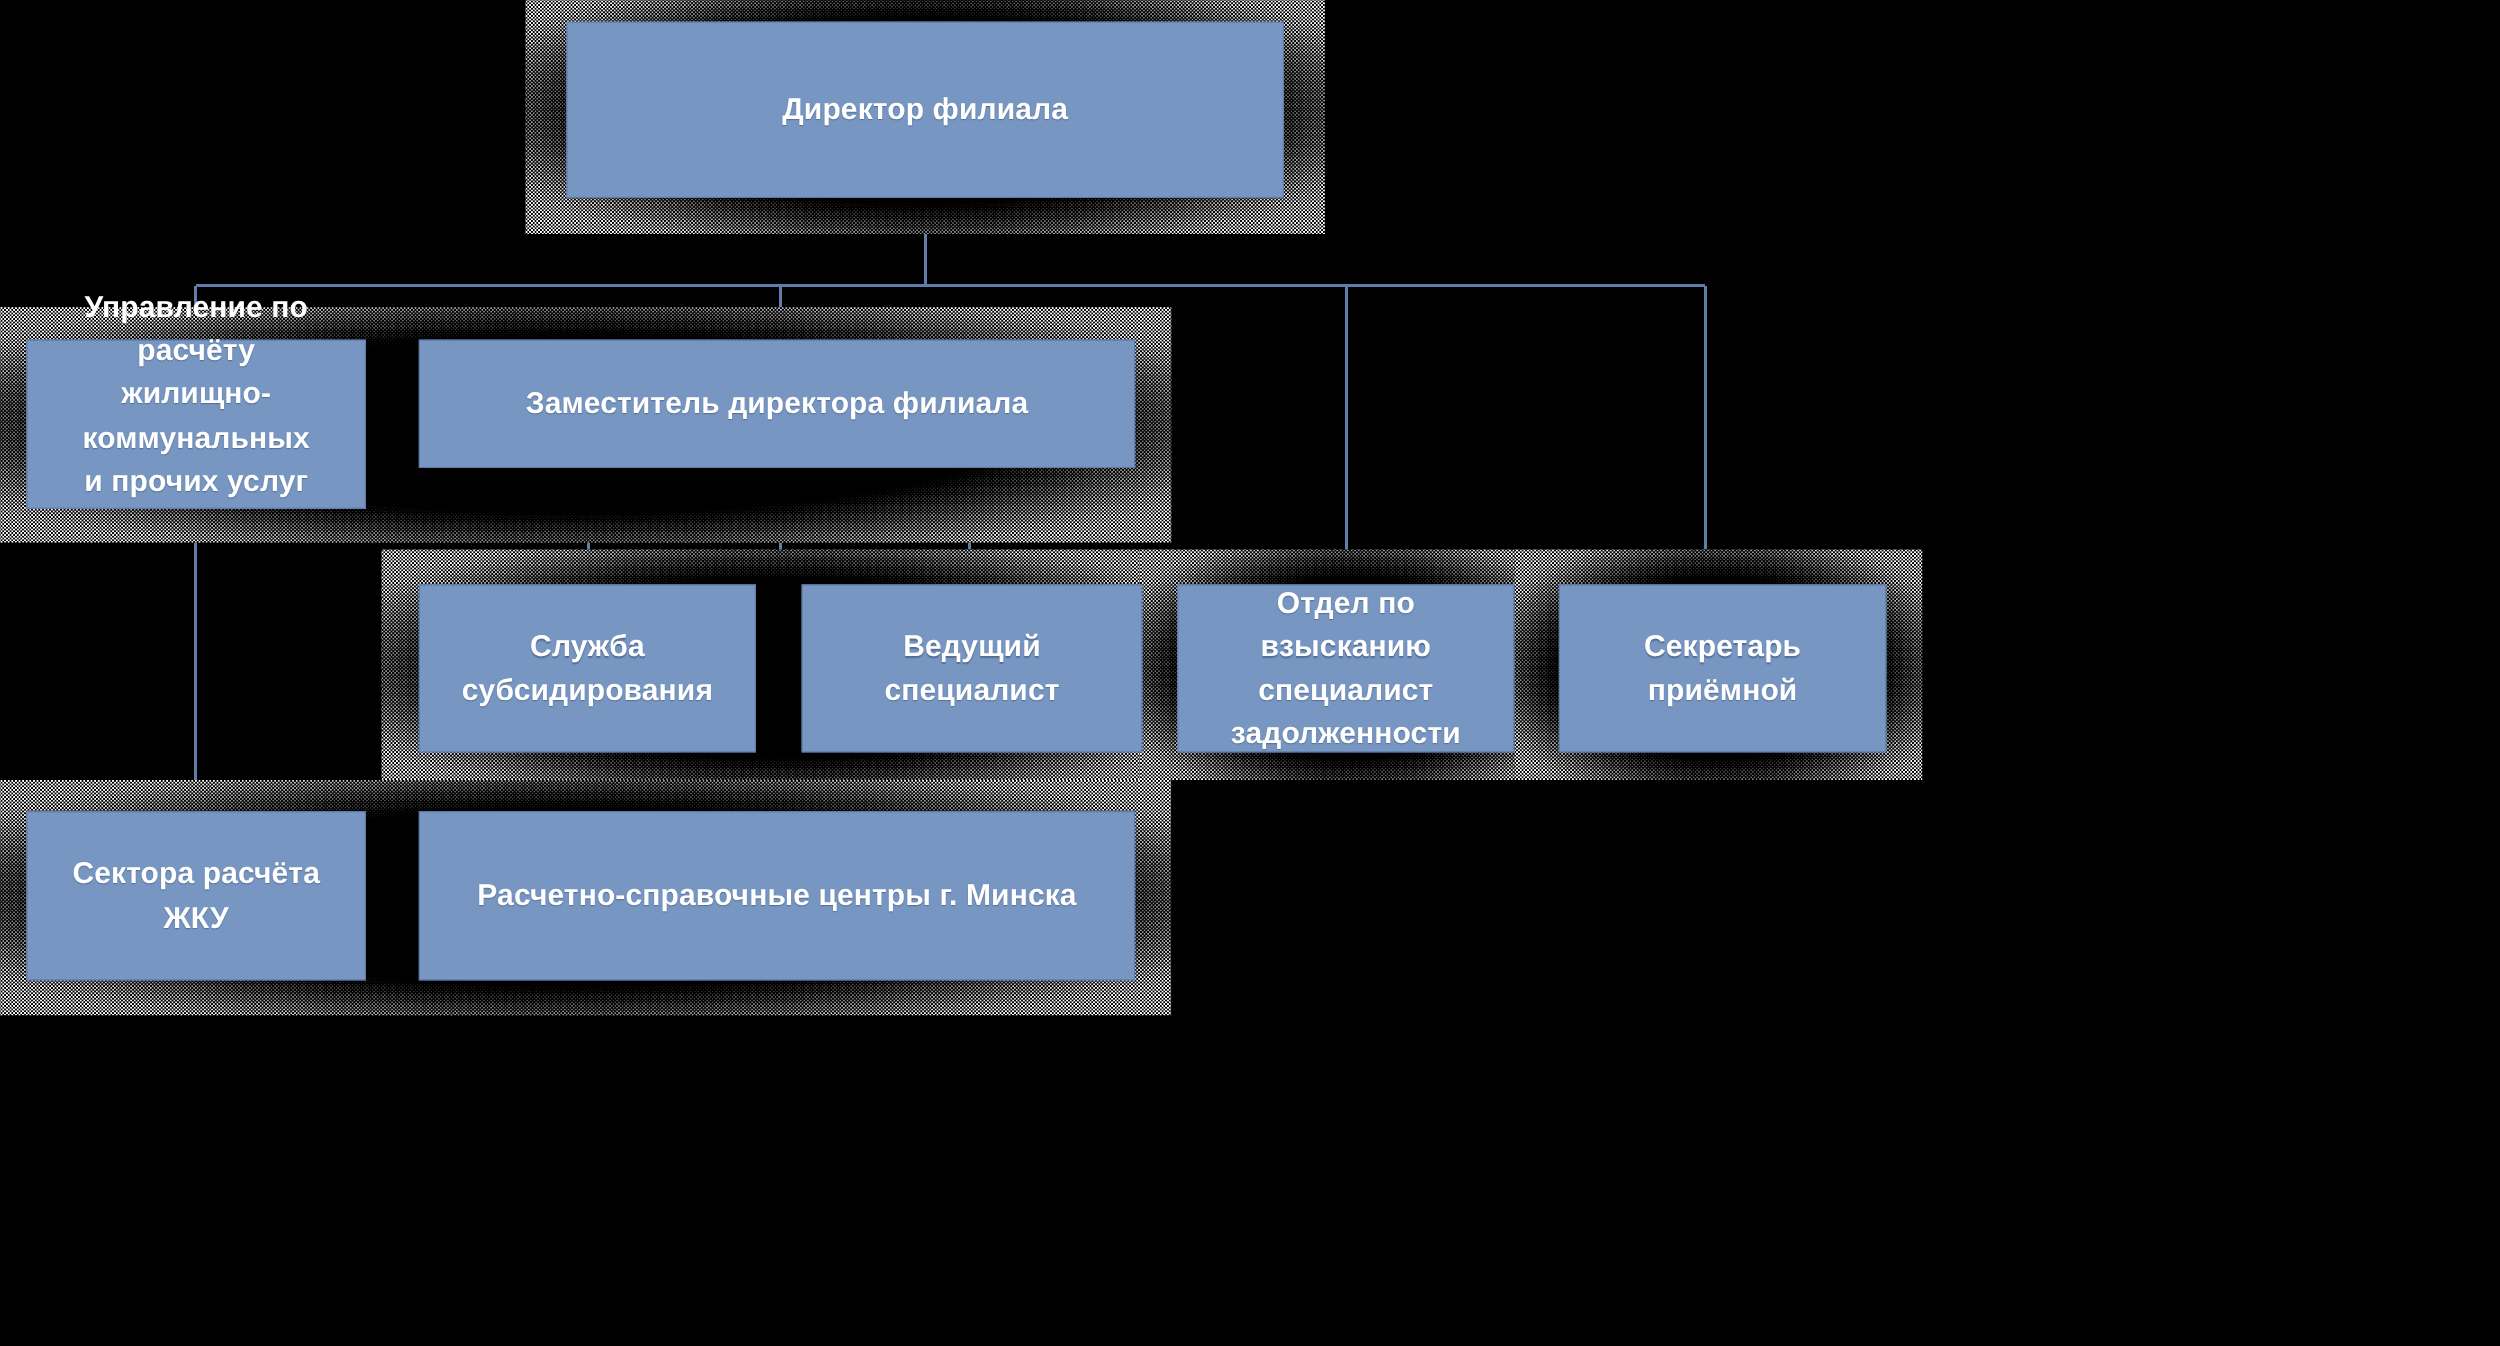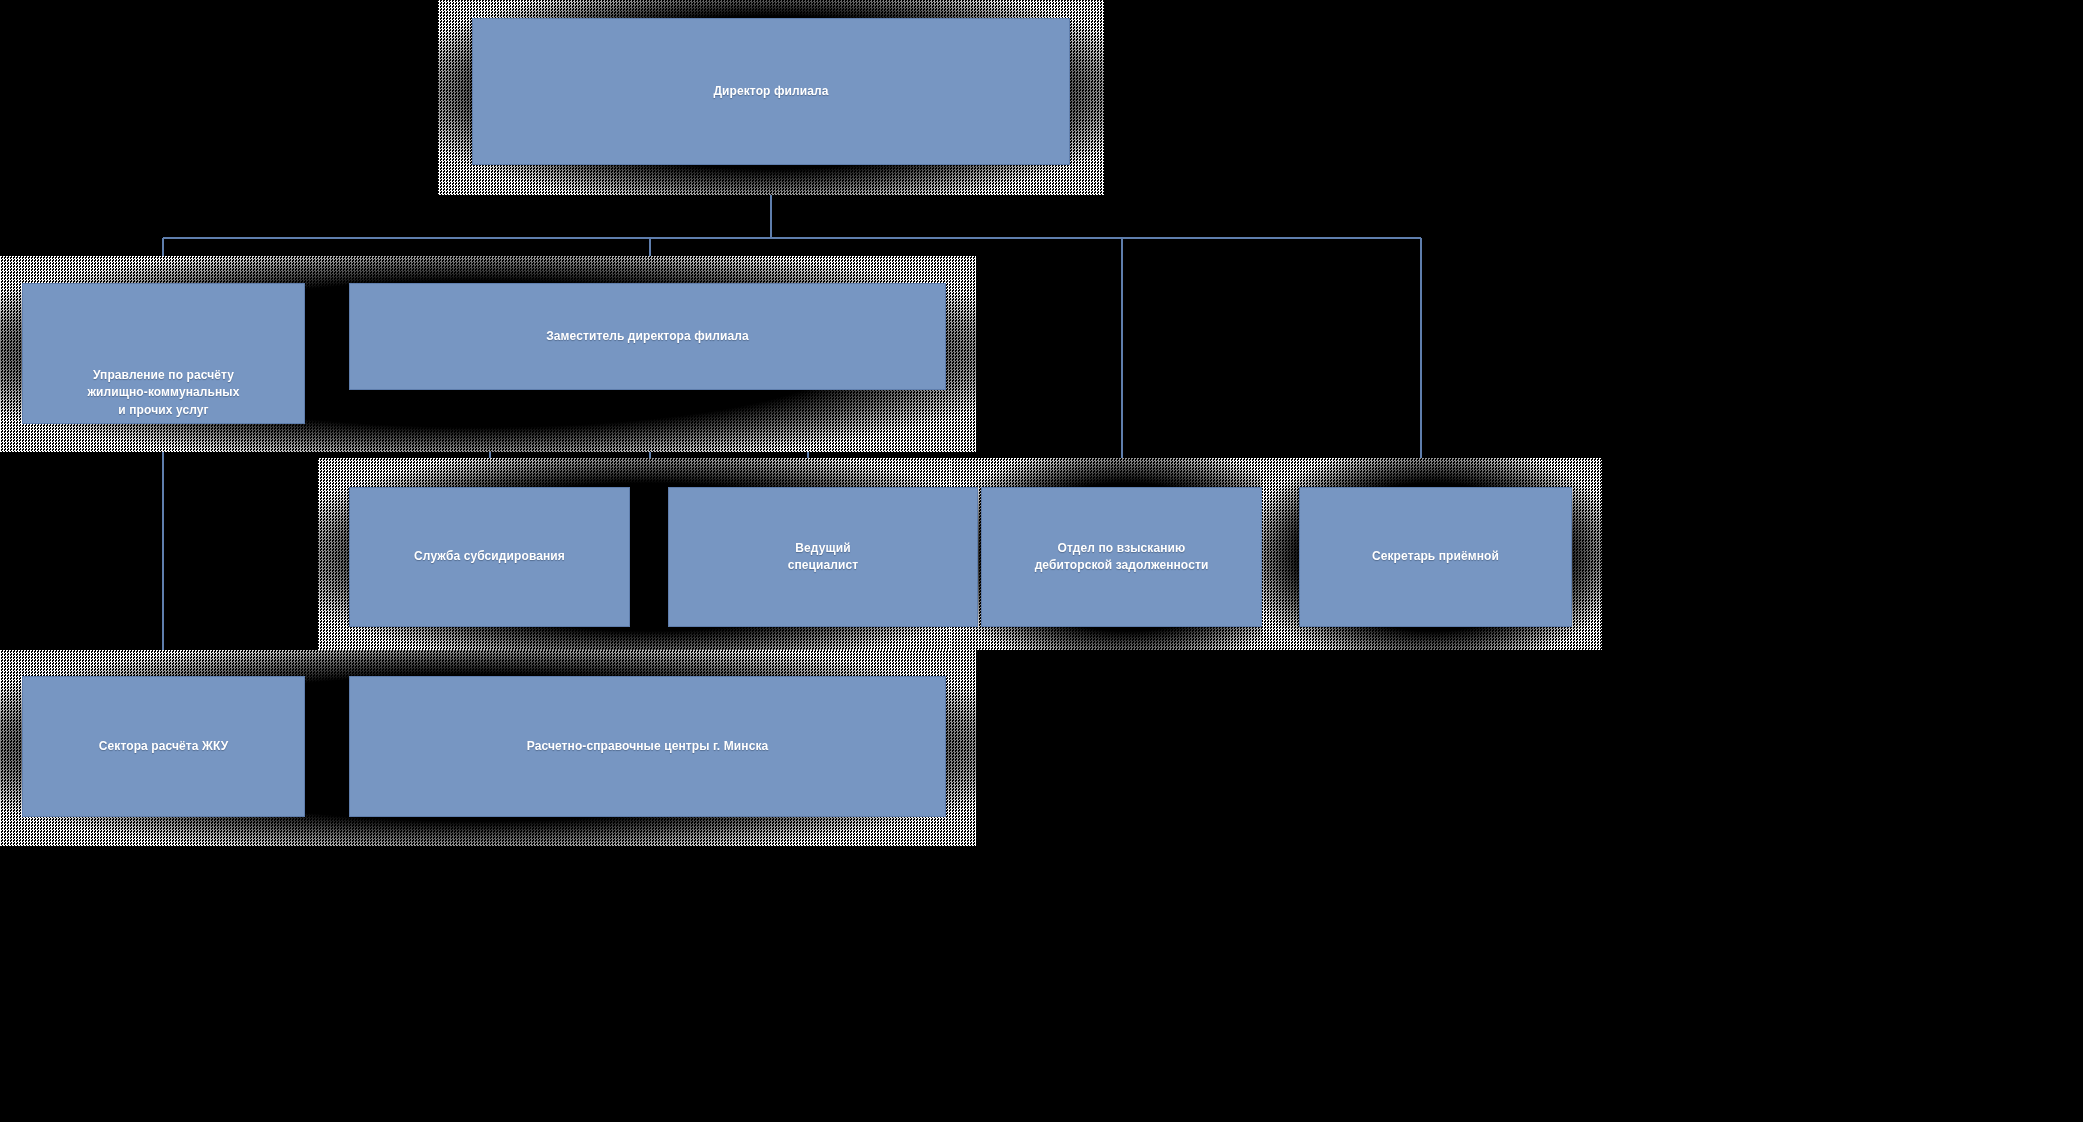--- a/index.html
+++ b/index.html
@@ -27,21 +27,21 @@
     position: absolute;
     box-sizing: border-box;
     background: #7796c2;
     border: 1px solid #5f7ead;
     display: flex;
     align-items: center;
     justify-content: center;
     text-align: center;
     color: #ffffff;
     font-weight: bold;
-    font-size: 12px;
+    font-size: 25px;
     line-height: 1.45;
     letter-spacing: 0.1px;
     z-index: 3;
     padding: 4px 10px;
   }
   .node .label {
     display: block;
     white-space: pre-line;
     text-shadow: 0 1px 1px rgba(20,34,56,0.35);
   }
@@ -123,28 +123,28 @@
   </div>
 
   <div class="node" style="left:349px; top:283px; width:597px; height:107px;">
     <span class="label">Заместитель директора филиала</span>
   </div>
 
   <div class="node" style="left:349px; top:487px; width:281px; height:140px;">
     <span class="label">Служба субсидирования</span>
   </div>
 
-  <div class="node" style="left:668px; top:487px; width:310px; height:140px;">
+  <div class="node" style="left:668px; top:487px; width:284px; height:140px;">
     <span class="label">Ведущий
 специалист</span>
   </div>
 
   <div class="node" style="left:981px; top:487px; width:281px; height:140px;">
     <span class="label">Отдел по взысканию
-дебиторской задолженности</span>
+специалист задолженности</span>
   </div>
 
   <div class="node" style="left:1299px; top:487px; width:273px; height:140px;">
     <span class="label">Секретарь приёмной</span>
   </div>
 
   <div class="node" style="left:22px; top:676px; width:283px; height:141px;">
     <span class="label">Сектора расчёта ЖКУ</span>
   </div>
 

